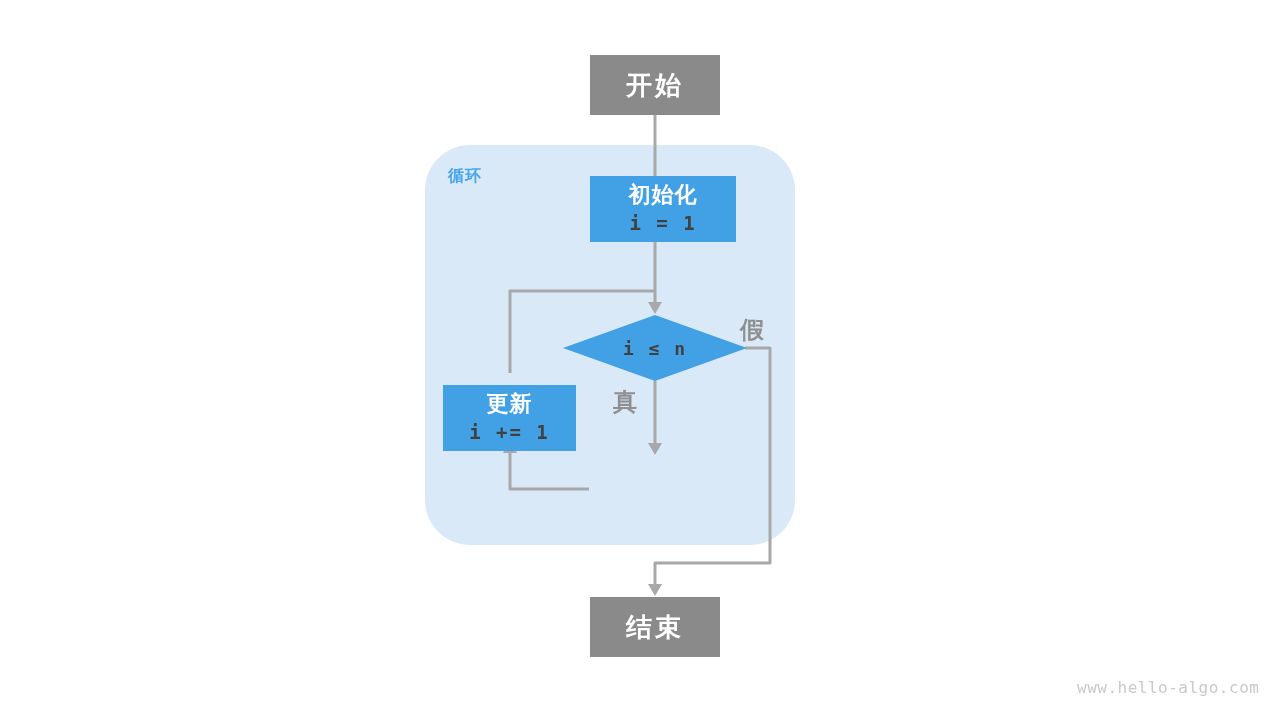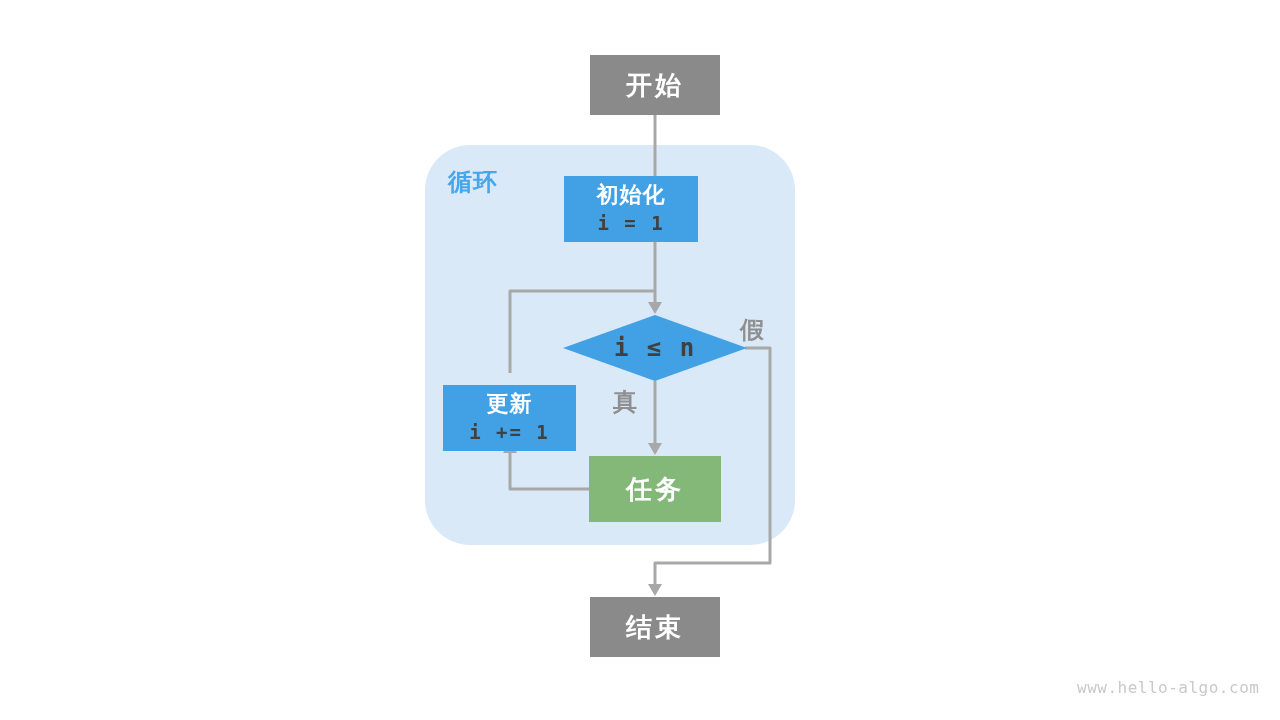--- a/index.html
+++ b/index.html
@@ -8,21 +8,21 @@
 
   .canvas { position: absolute; left: 0; top: 0; width: 1280px; height: 720px; }
 
   
   .loop-box {
     position: absolute; left: 425px; top: 145px; width: 370px; height: 400px;
     background: var(--loop_bg); border-radius: 45px; z-index: 0;
   }
   .loop-label {
     position: absolute; left: 448px; top: 166px;
-    font-size: 24px; font-weight: bold; color: var(--loop_label_color);
+    font-size: 16px; font-weight: bold; color: var(--loop_label_color);
     letter-spacing: 1px; z-index: 3;
   }
 
   
   svg.wires { position: absolute; left: 0; top: 0; width: 1280px; height: 720px; z-index: 1; }
   .connector { stroke: var(--line_gray); stroke-width: 3; fill: none; stroke-linejoin: round; stroke-linecap: butt; }
   .arrowhead { fill: var(--line_gray); stroke: none; }
 
   
   .node { position: absolute; display: flex; flex-direction: column; align-items: center; justify-content: center; z-index: 2; }
@@ -30,35 +30,35 @@
   .node .code { color: #404040; font-weight: bold; font-family: "DejaVu Sans Mono", "Liberation Mono", monospace; }
 
   .node-terminal {
     width: 130px; height: 60px; border-radius: 0; background: var(--node_gray);
   }
   .node-terminal .cjk { font-size: 26px; letter-spacing: 3px; }
   .node-start { left: 590px; top: 55px; }
   .node-end   { left: 590px; top: 597px; }
 
   .node-process { background: var(--node_blue); }
-  .node-init   { left: 564px; top: 176px; width: 134px; height: 66px; }
+  .node-init   { left: 590px; top: 176px; width: 146px; height: 66px; }
   .node-update { left: 443px; top: 385px; width: 133px; height: 66px; }
   .node-process .cjk  { font-size: 22px; line-height: 28px; letter-spacing: 1px; }
   .node-process .code { font-size: 19px; line-height: 28px; letter-spacing: 2px; }
 
   .node-task {
     left: 589px; top: 456px; width: 132px; height: 66px; background: var(--node_green);
   }
   .node-task .cjk { font-size: 26px; letter-spacing: 3px; }
 
   .node-diamond {
     left: 563px; top: 315px; width: 184px; height: 66px; background: var(--node_blue);
     clip-path: polygon(50% 0, 100% 50%, 50% 100%, 0 50%);
   }
-  .node-diamond .code { font-size: 24px; letter-spacing: 2px; }
+  .node-diamond .code { font-size: 18px; letter-spacing: 2px; }
 
   
   .branch-label {
     position: absolute; font-size: 24px; font-weight: bold; color: var(--branch_label_color); z-index: 2;
   }
   .branch-true  { left: 613px; top: 386px; }
   .branch-false { left: 740px; top: 314px; }
 
   
   .watermark {
@@ -105,23 +105,20 @@
 
   <div class="node node-diamond">
     <span class="code">i ≤ n</span>
   </div>
 
   <div class="node node-process node-update">
     <span class="cjk">更新</span>
     <span class="code">i += 1</span>
   </div>
 
-  <div class="node node-task">
-    <span class="cjk">任务</span>
-  </div>
 
   <div class="node node-terminal node-end">
     <span class="cjk">结束</span>
   </div>
 
   <div class="branch-label branch-true">真</div>
   <div class="branch-label branch-false">假</div>
 
   <div class="watermark">www.hello-algo.com</div>
 

